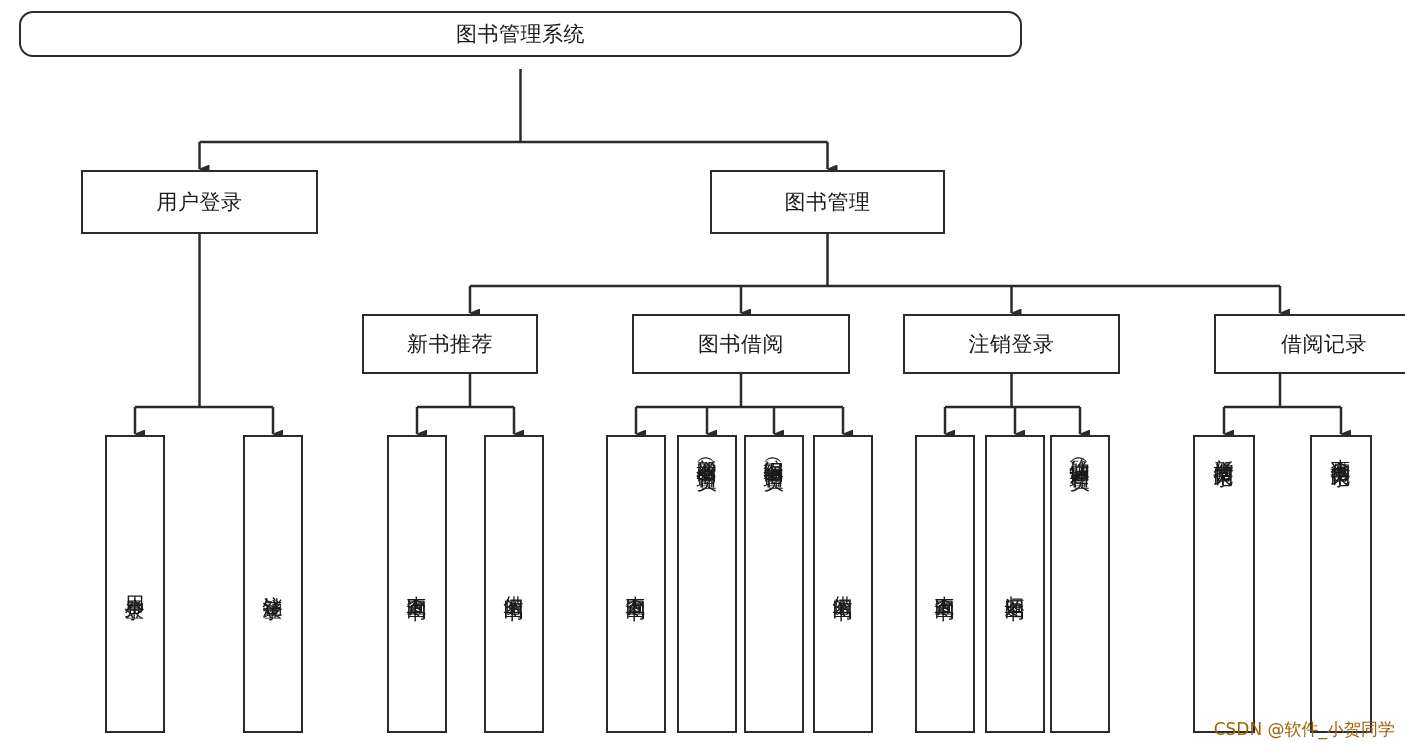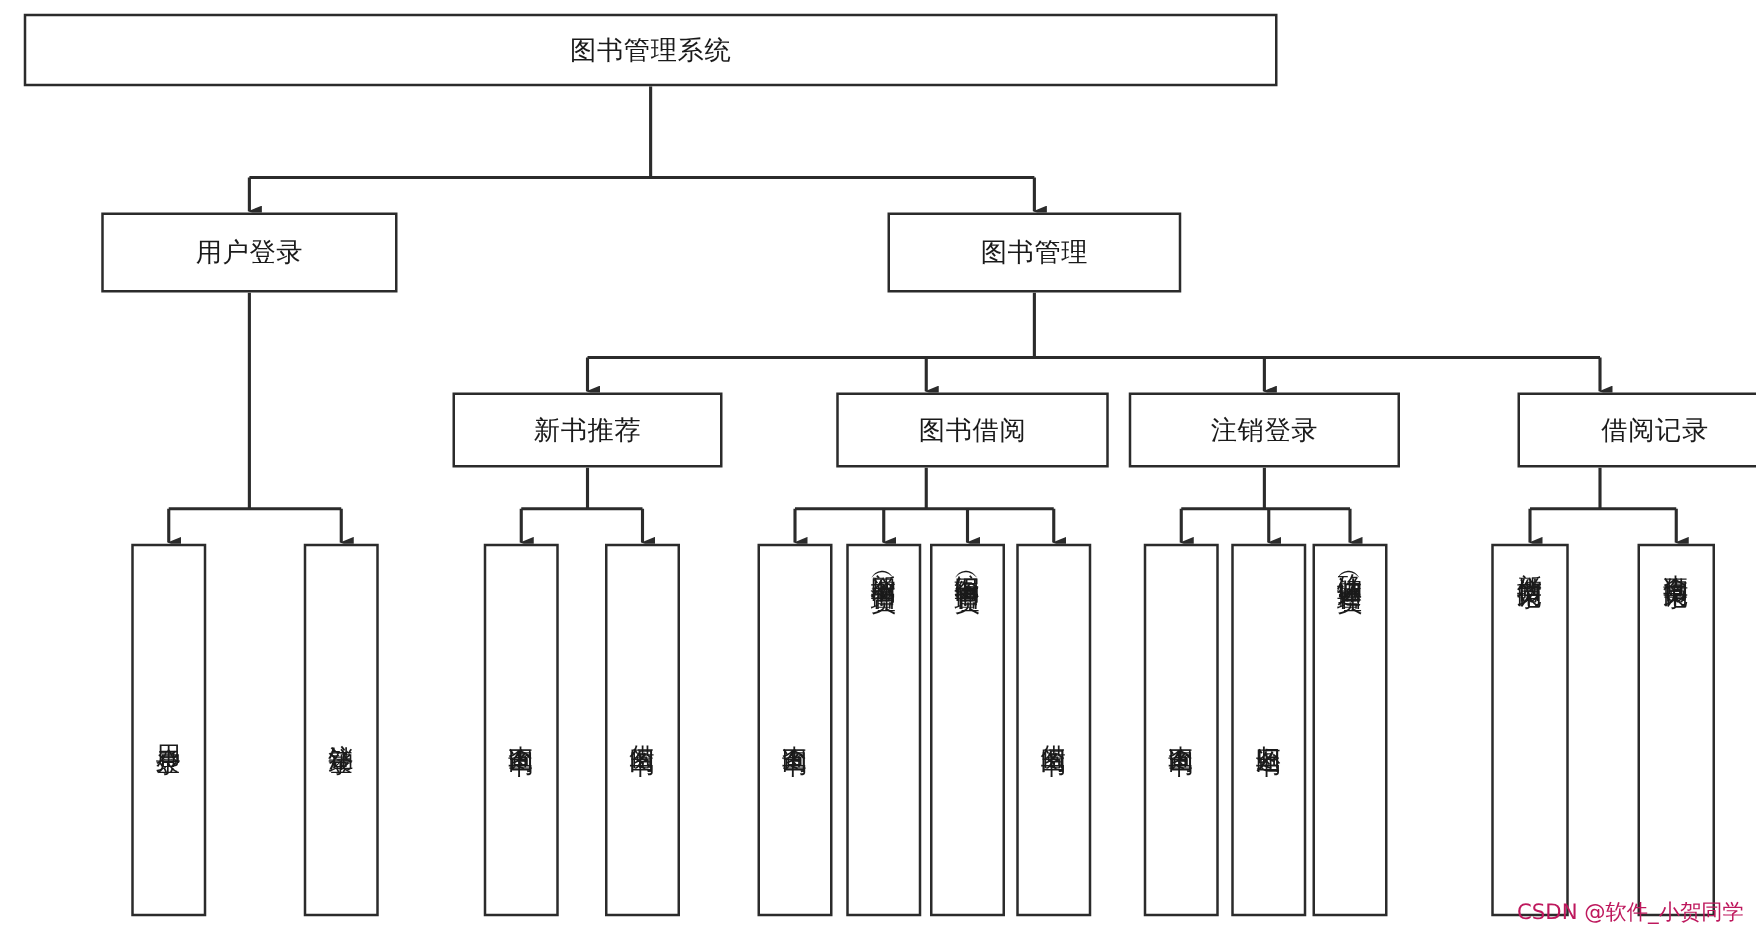--- a/index.html
+++ b/index.html
@@ -62,21 +62,21 @@
   }
   .node.v.mid {
     align-items: center;
     padding-top: 0;
   }
   #watermark {
     position: absolute;
     right: 10px;
     bottom: 6px;
     font-size: 17px;
-    color: #be185d;
+    color: #a16207;
     white-space: nowrap;
     z-index: 3;
     font-family: "DejaVu Sans", "Liberation Sans", sans-serif;
   }
 </style>
 </head>
 <body>
 
 <div id="canvas">
   <svg id="connectors" viewBox="0 0 1405 747" xmlns="http://www.w3.org/2000/svg">
@@ -116,33 +116,33 @@
         <line x1="1015" y1="407" x2="1015" y2="434" stroke="#2b2b2b" stroke-width="2.5" marker-end="url(#arrowhead)"></line>
         <line x1="1080" y1="407" x2="1080" y2="434" stroke="#2b2b2b" stroke-width="2.5" marker-end="url(#arrowhead)"></line>
         <line x1="1280" y1="374" x2="1280" y2="407" stroke="#2b2b2b" stroke-width="2.5"></line>
         <line x1="1224" y1="407" x2="1341" y2="407" stroke="#2b2b2b" stroke-width="2.5"></line>
         <line x1="1224" y1="407" x2="1224" y2="434" stroke="#2b2b2b" stroke-width="2.5" marker-end="url(#arrowhead)"></line>
         <line x1="1341" y1="407" x2="1341" y2="434" stroke="#2b2b2b" stroke-width="2.5" marker-end="url(#arrowhead)"></line>
       </g>
   </svg>
 
   <div id="node-layer">
-      <div class="node h" style="left: 19px; top: 11px; width: 1003px; height: 58px;">
+      <div class="node h" style="left: 19px; top: 11px; width: 1003px; height: 46px; border-radius: 14px;">
         <span class="lbl">图书管理系统</span>
       </div>
       <div class="node h" style="left: 81px; top: 170px; width: 237px; height: 64px;">
         <span class="lbl">用户登录</span>
       </div>
       <div class="node h" style="left: 710px; top: 170px; width: 235px; height: 64px;">
         <span class="lbl">图书管理</span>
       </div>
-      <div class="node h" style="left: 362px; top: 314px; width: 216px; height: 60px;">
+      <div class="node h" style="left: 362px; top: 314px; width: 176px; height: 60px;">
         <span class="lbl">新书推荐</span>
       </div>
-      <div class="node h" style="left: 632px; top: 314px; width: 218px; height: 60px; margin-left: 37px;">
+      <div class="node h" style="left: 632px; top: 314px; width: 218px; height: 60px;">
         <span class="lbl">图书借阅</span>
       </div>
       <div class="node h" style="left: 903px; top: 314px; width: 217px; height: 60px;">
         <span class="lbl">注销登录</span>
       </div>
       <div class="node h" style="left: 1170px; top: 314px; width: 220px; height: 60px; margin-left: 44px;">
         <span class="lbl">借阅记录</span>
       </div>
       <div class="node v mid" style="left: 105px; top: 435px; width: 60px; height: 298px;">
         <span class="lbl">用户登录</span>

